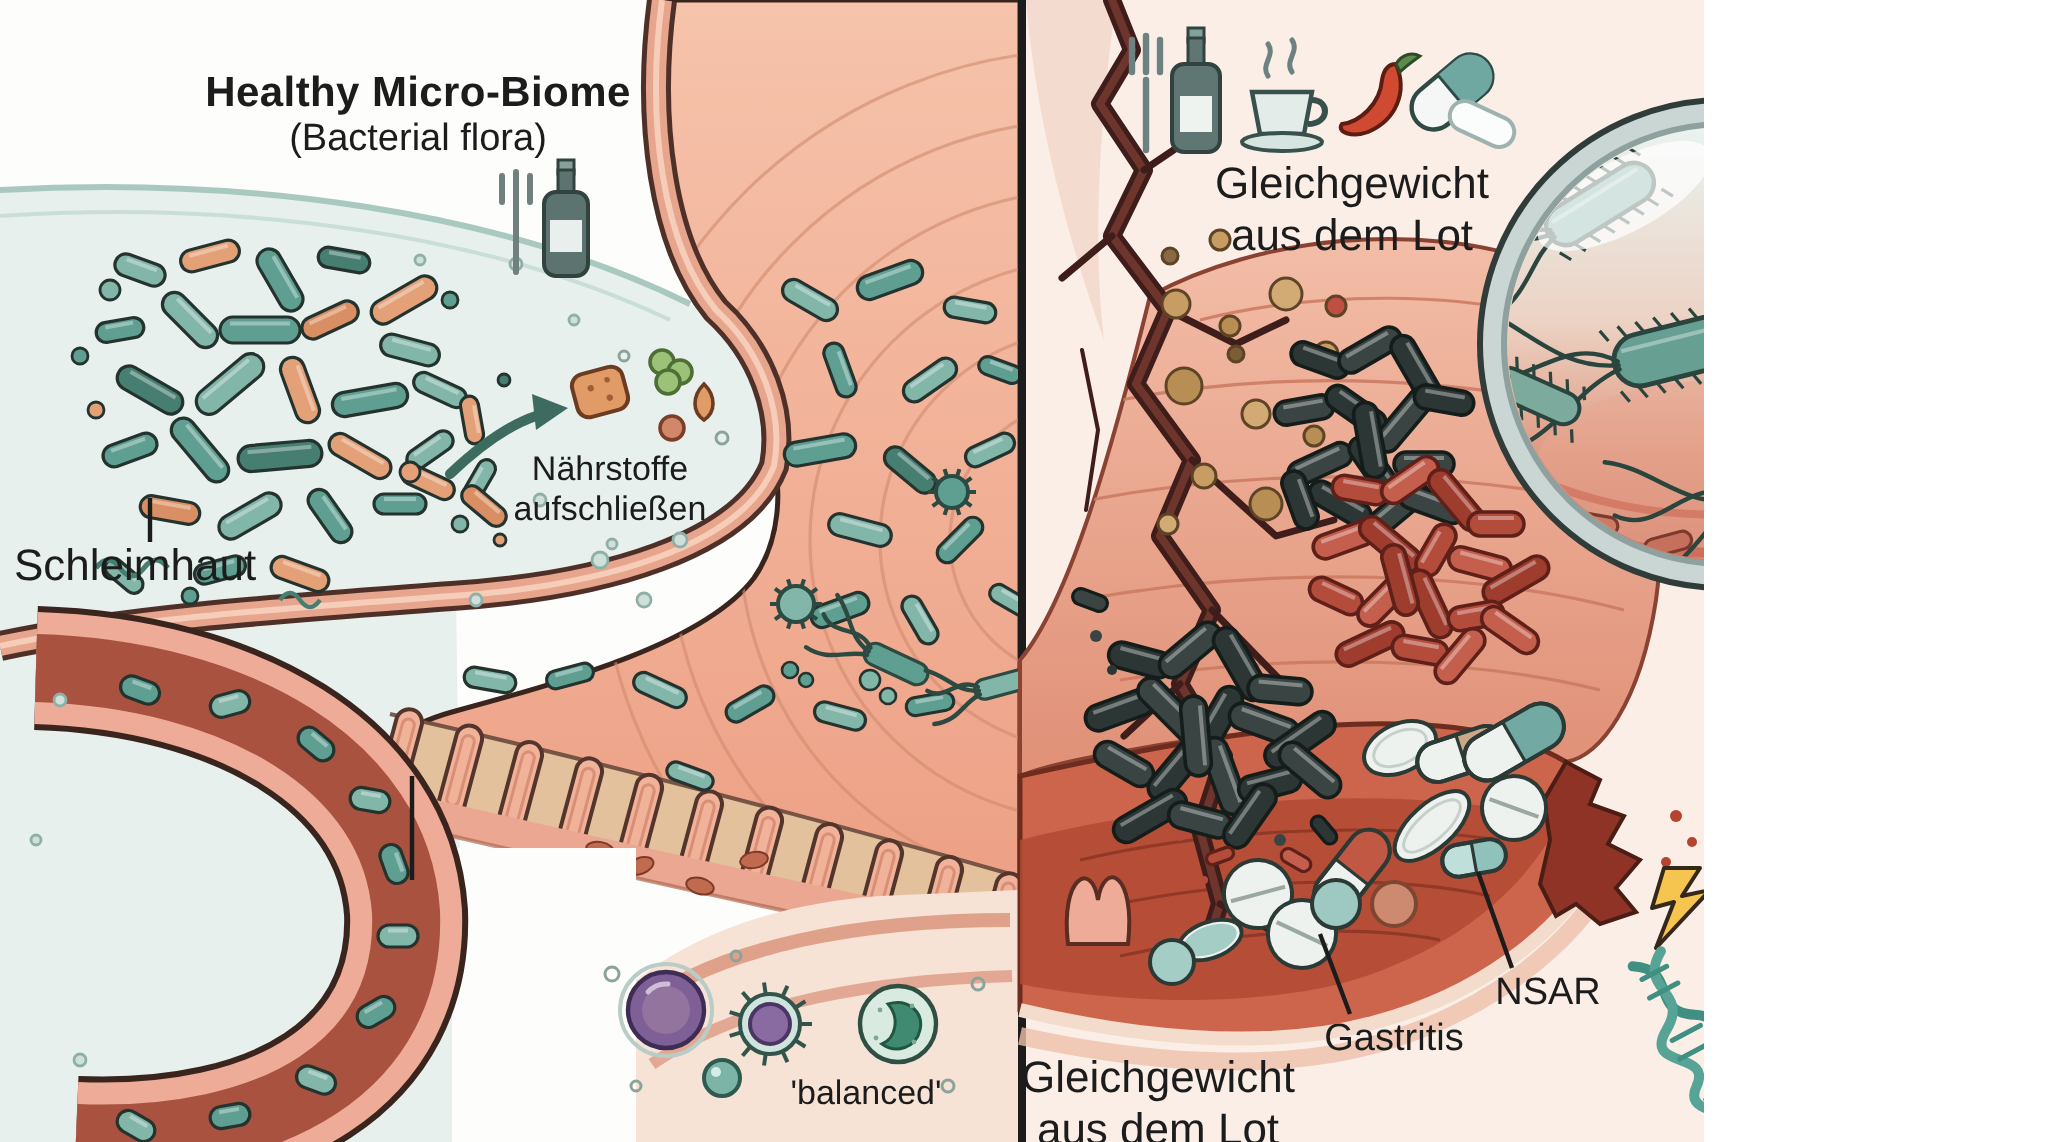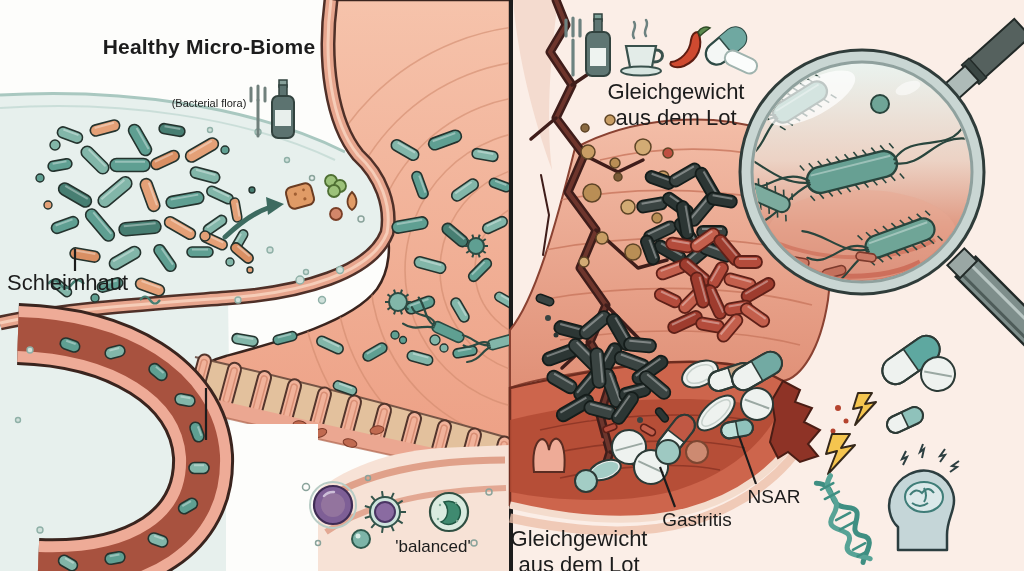--- a/index.html
+++ b/index.html
@@ -1,23 +1,23 @@
 <!DOCTYPE html>
 <html><head>
 <meta charset="utf-8">
 <style>
   html,body{margin:0;padding:0;background:#fff;}
-  .stage{position:relative;width:1024px;height:571px;overflow:hidden;background:#86efac;
+  .stage{position:relative;width:852px;height:571px;overflow:hidden;background:#86efac;
          font-family:"Liberation Sans",sans-serif;}
   .stage svg{position:absolute;left:0;top:0;}
   .lbl{position:absolute;color:#1c1c1c;white-space:pre-line;text-align:center;
        line-height:1.18;transform:translateX(-50%);user-select:none;}
   .lbl.la{transform:none;text-align:left;}
   .title{font-size:21px;font-weight:700;letter-spacing:.2px;}
-  .sub{font-size:11px;margin-top:38px;}
+  .sub{font-size:19px;}
   .s18{font-size:22px;} .s17{font-size:17px;} .s19{font-size:19px;}
 </style>
 </head>
 <body>
 
 <div class="stage">
 <svg id="scene" width="1024" height="571" viewBox="0 0 1024 571">
   <defs>
     <linearGradient id="gradL" x1="0" y1="0" x2="0" y2="1">
       <stop offset="0" stop-color="#f6c3ab"></stop>
@@ -1106,20 +1106,22 @@
         <path d="M940,462 l5,-7 -5,1 5,-7"></path>
             <path d="M950,472 l7,-5 -5,-1 7,-5"></path>
       </g>
     </g>
   </g>
 </svg>
 
 <div class="lbl title" style="left:209px;top:35px;">Healthy Micro-Biome</div>
 <div class="lbl sub" style="left:209px;top:59px;">(Bacterial flora)</div>
 <div class="lbl la s18" style="left:7px;top:270px;text-align:center;">Schleimhaut</div>
+<div class="lbl s17" style="left:305px;top:225px;">Nährstoffe
+aufschließen</div>
 <div class="lbl s17" style="left:433px;top:537px;">'balanced'</div>
 <div class="lbl s18" style="left:676px;top:79px;">Gleichgewicht
 aus dem Lot</div>
 <div class="lbl s18" style="left:579px;top:526px;">Gleichgewicht
 aus dem Lot</div>
 <div class="lbl s19" style="left:697px;top:509px;">Gastritis</div>
 <div class="lbl s19" style="left:774px;top:486px;">NSAR</div>
 </div>
 
 </body></html>

